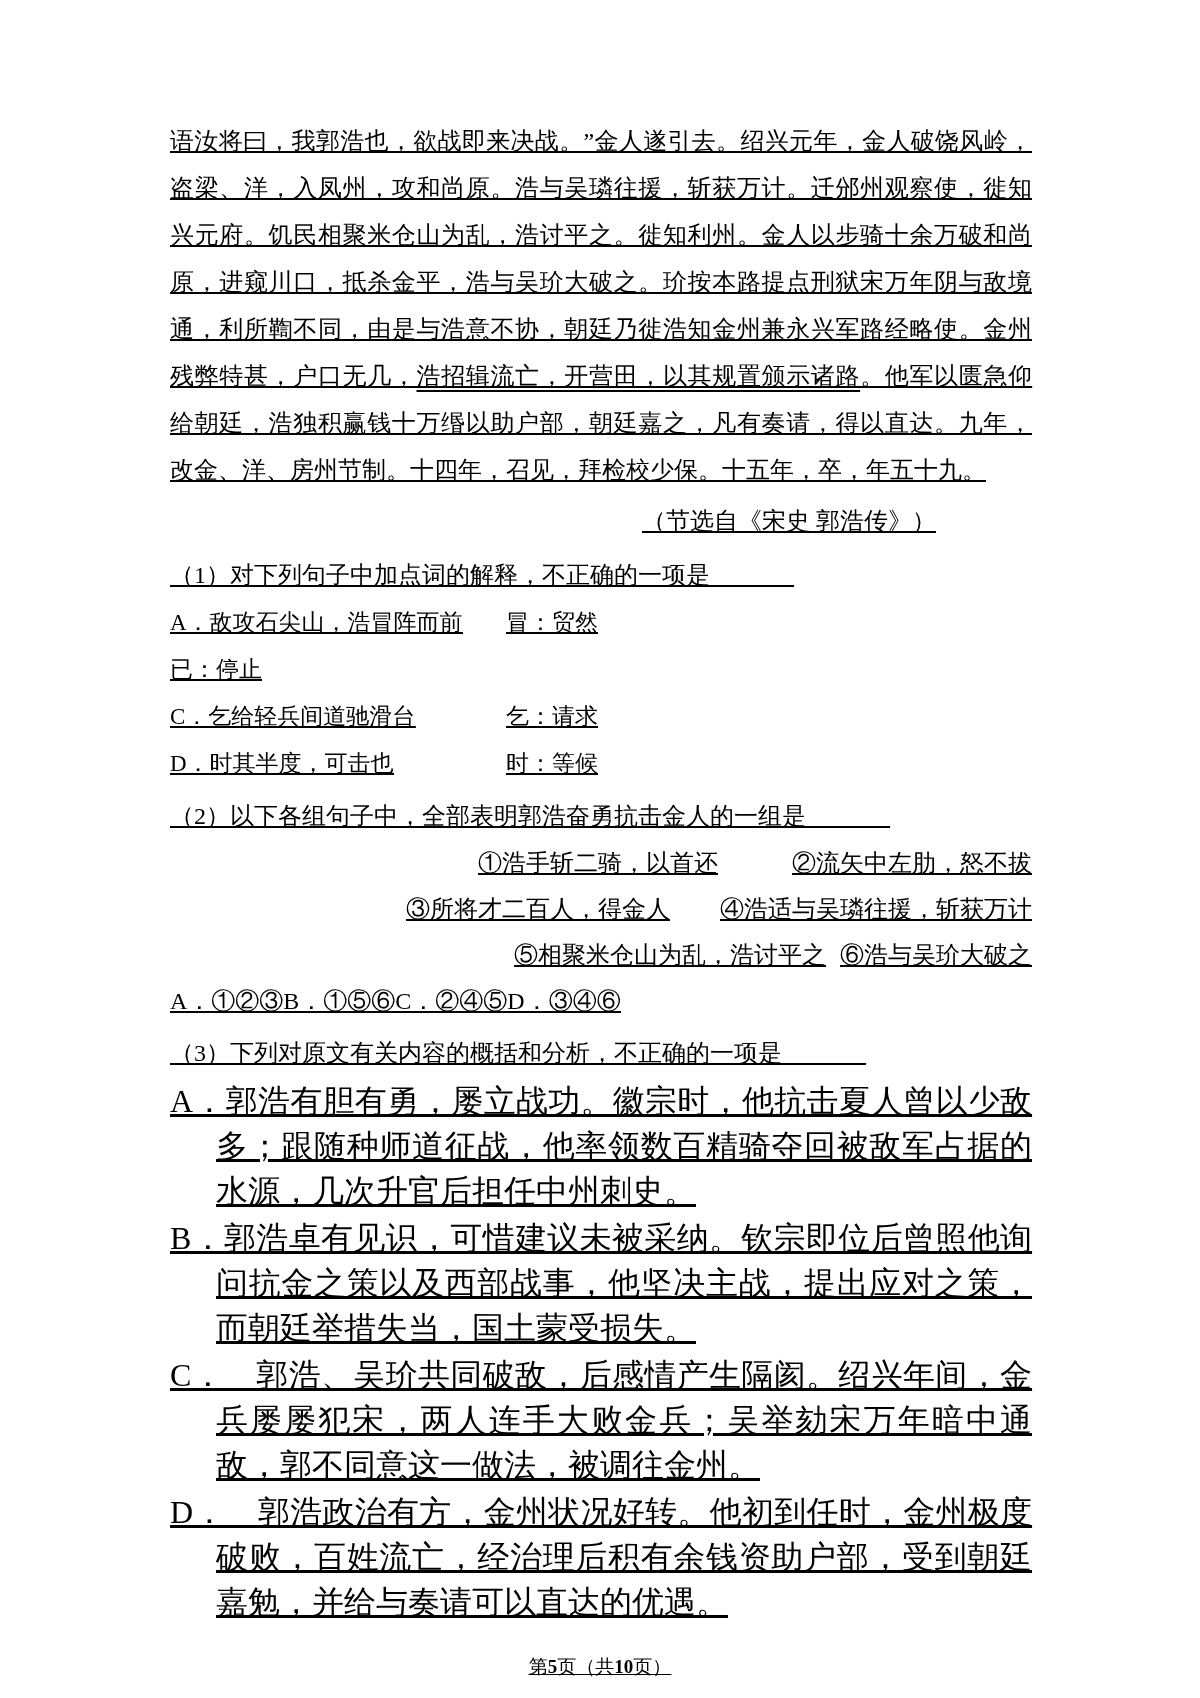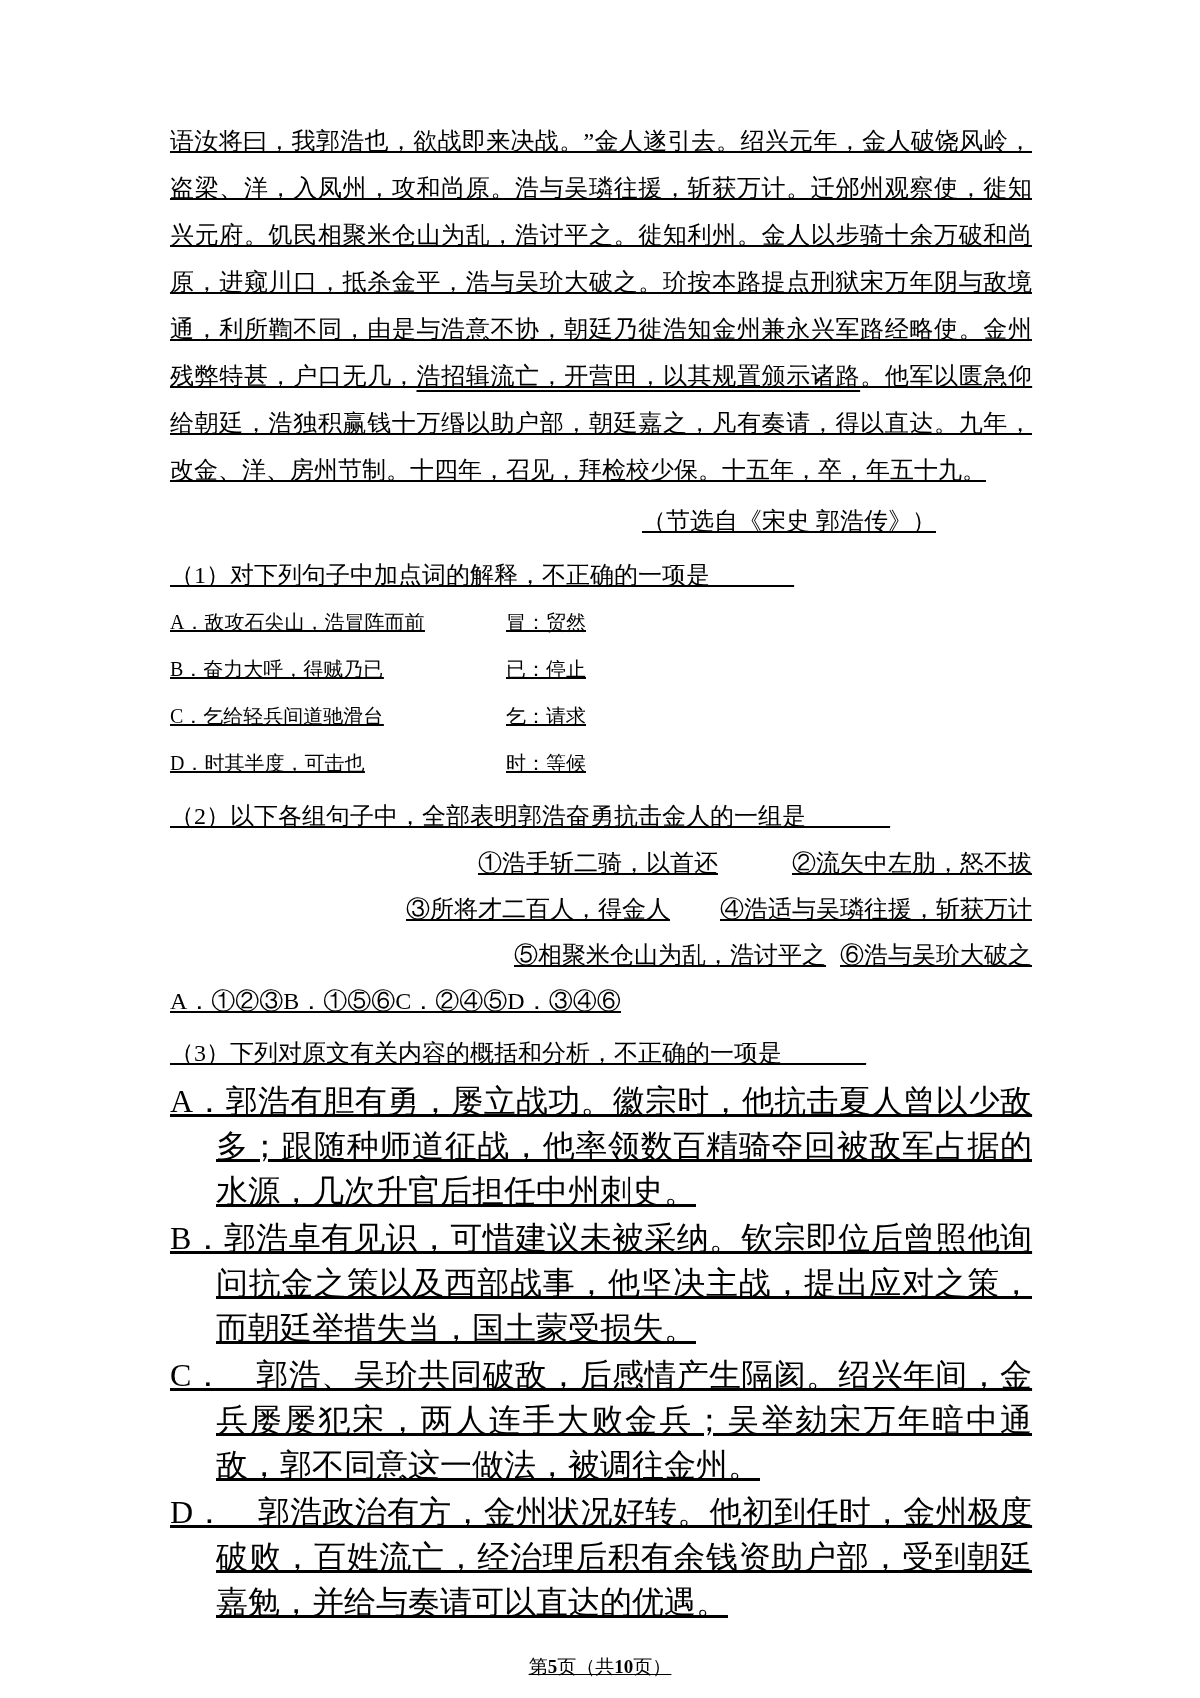--- a/index.html
+++ b/index.html
@@ -27,21 +27,21 @@
     padding-right: 96px;
     margin-top: 2px;
   }
   .stem {
     font-size: 24px;
     line-height: 47px;
     margin-top: 6px;
   }
   .opt-row {
     display: flex;
-    font-size: 20px;
+    font-size: 23px;
     line-height: 47px;
   }
   .opt-left { width: 336px; flex: none; }
   .opt-right { flex: 1; }
   .pair-row {
     display: flex;
     font-size: 24px;
     line-height: 46px;
     justify-content: flex-end;
   }
@@ -78,21 +78,20 @@
 
   <div class="source-line">（节选自《宋史 郭浩传》）</div>
 
   <div class="stem">（1）对下列句子中加点词的解释，不正确的一项是_______</div>
 
   <div class="opt-row">
     <span class="opt-left">A．敌攻石尖山，浩冒阵而前</span>
     <span class="opt-right">冒：贸然</span>
   </div>
   <div class="opt-row">
-    <span class="opt-left">B．奋力大呼，得贼乃已</span>
     <span class="opt-right">已：停止</span>
   </div>
   <div class="opt-row">
     <span class="opt-left">C．乞给轻兵间道驰滑台</span>
     <span class="opt-right">乞：请求</span>
   </div>
   <div class="opt-row">
     <span class="opt-left">D．时其半度，可击也</span>
     <span class="opt-right">时：等候</span>
   </div>

